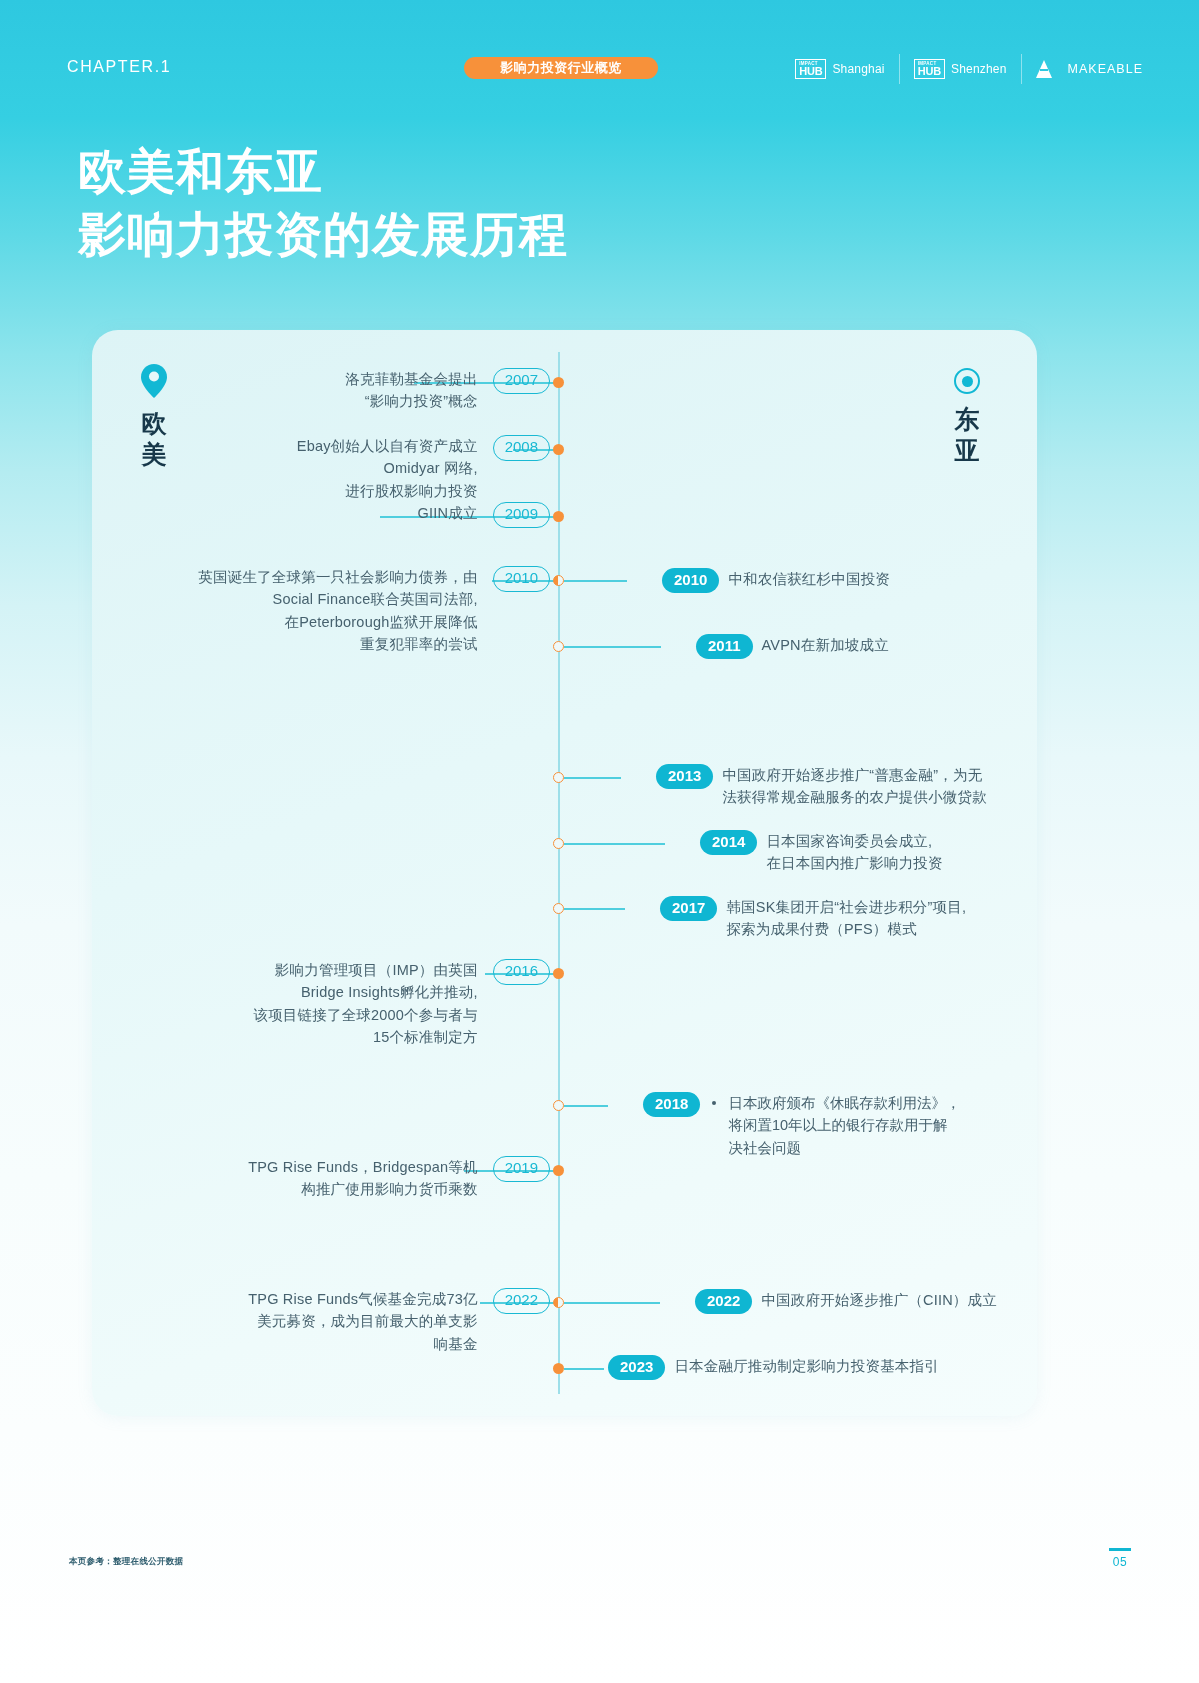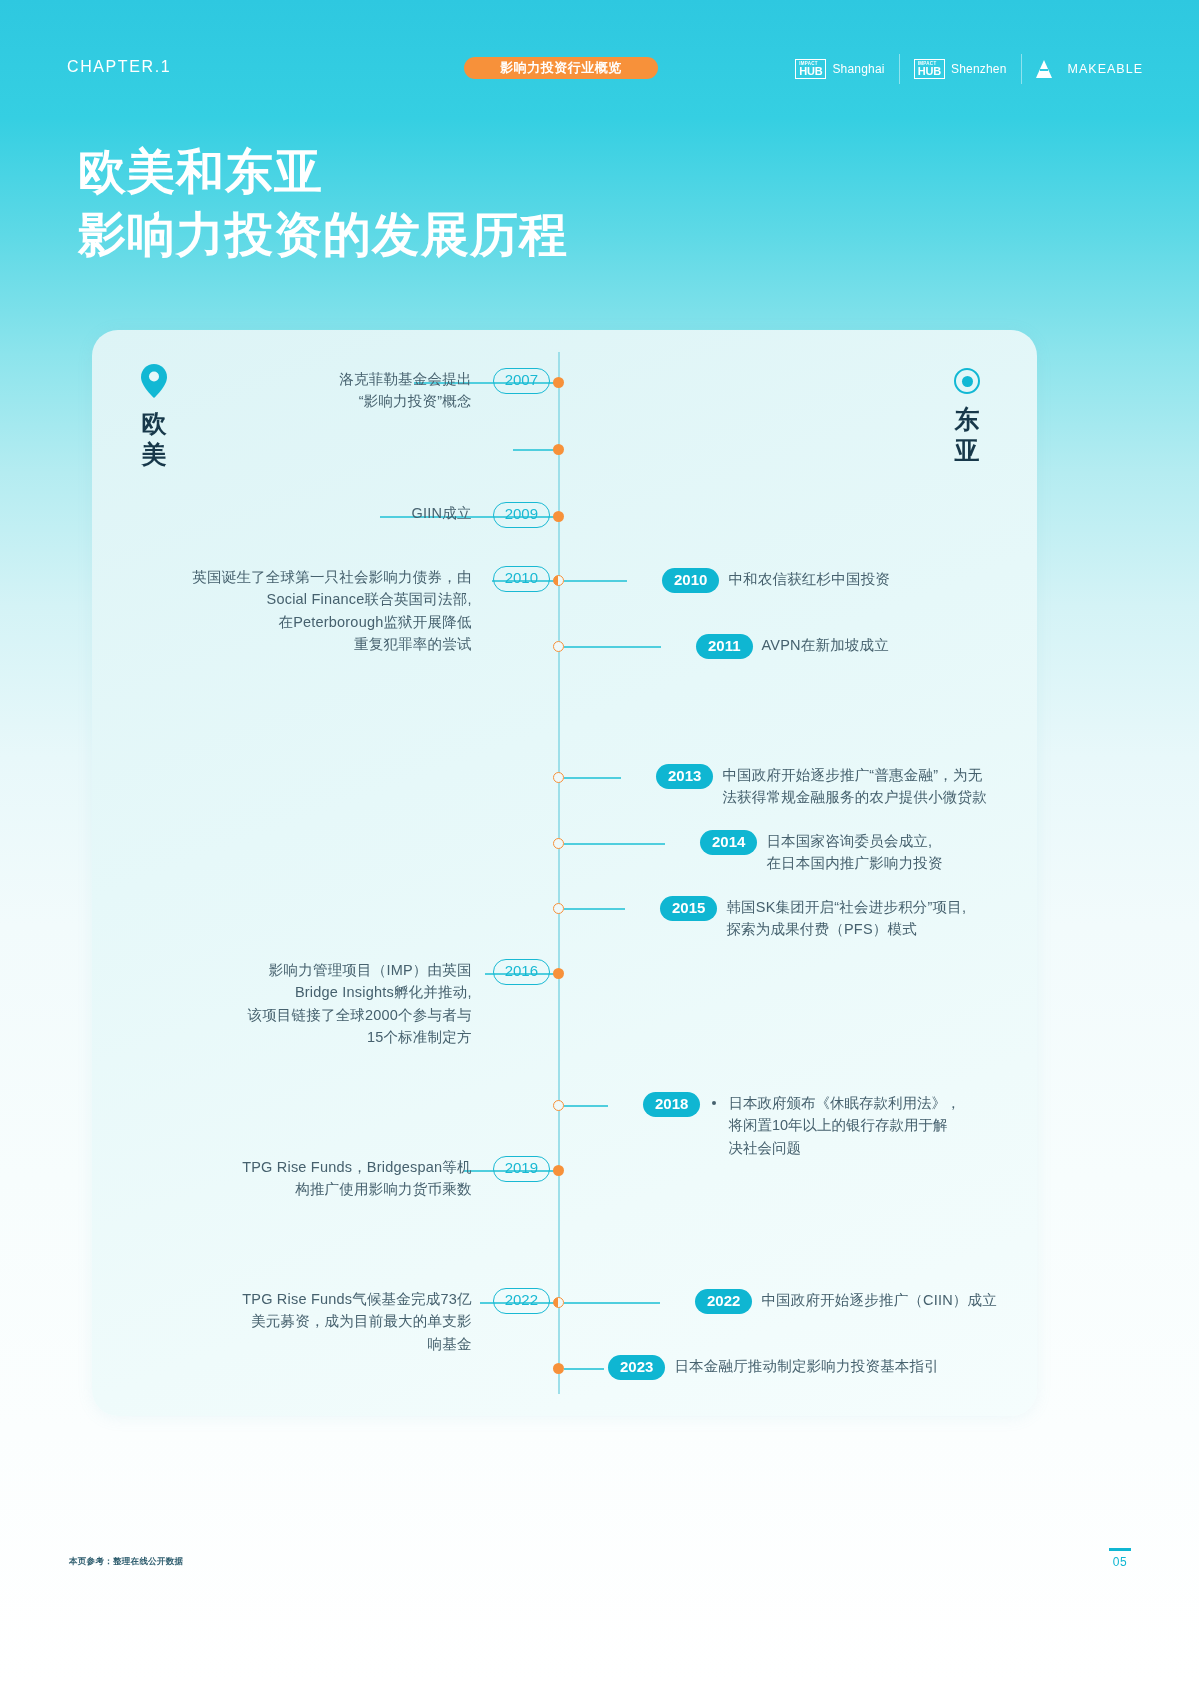--- a/index.html
+++ b/index.html
@@ -166,21 +166,21 @@
   
   .row { position: absolute; }
 
   
   .row.left {
     right: 487px;       
     text-align: right;
   }
   .row.right { left: 477px; text-align: left; }
 
-  .leftwrap { display: flex; align-items: flex-start; justify-content: flex-end; gap: 21px; }
+  .leftwrap { display: flex; align-items: flex-start; justify-content: flex-end; gap: 15px; }
   .rightwrap { display: flex; align-items: flex-start; gap: 9px; }
 
   .desc {
     color: #46616e;
     font-size: 14.5px;
     line-height: 1.55;
     white-space: pre-line;
     letter-spacing: .2px;
   }
   .desc-left { text-align: right; }
@@ -377,20 +377,28 @@
   <div class="node" style="top:1033px;"></div>
 
   <div class="row left" style="top:38px;">
     <div class="leftwrap">
       <div class="desc desc-left">洛克菲勒基金会提出
 “影响力投资”概念</div>
       <div class="year-outline">2007</div>
     </div>
   </div>
 
+  <div class="row left" style="top:105px;">
+    <div class="leftwrap">
+      <div class="desc desc-left">Ebay创始人以自有资产成立
+Omidyar 网络,
+进行股权影响力投资</div>
+      <div class="year-outline">2008</div>
+    </div>
+  </div>
 
   <div class="row left" style="top:172px;">
     <div class="leftwrap">
       <div class="desc desc-left">GIIN成立</div>
       <div class="year-outline">2009</div>
     </div>
   </div>
 
   <div class="row left" style="top:236px;">
     <div class="leftwrap">
@@ -454,21 +462,21 @@
   <div class="row right" style="top:500px; left:608px;">
     <div class="rightwrap">
       <div class="year-solid">2014</div>
       <div class="desc desc-right">日本国家咨询委员会成立,
 在日本国内推广影响力投资</div>
     </div>
   </div>
 
   <div class="row right" style="top:566px; left:568px;">
     <div class="rightwrap">
-      <div class="year-solid">2015</div>
+      <div class="year-solid">2017</div>
       <div class="desc desc-right">韩国SK集团开启“社会进步积分”项目,
 探索为成果付费（PFS）模式</div>
     </div>
   </div>
 
   <div class="row right" style="top:762px; left:551px;">
     <div class="rightwrap">
       <div class="year-solid">2018</div>
       <ul class="bullets">
         <li>日本政府颁布《休眠存款利用法》，

